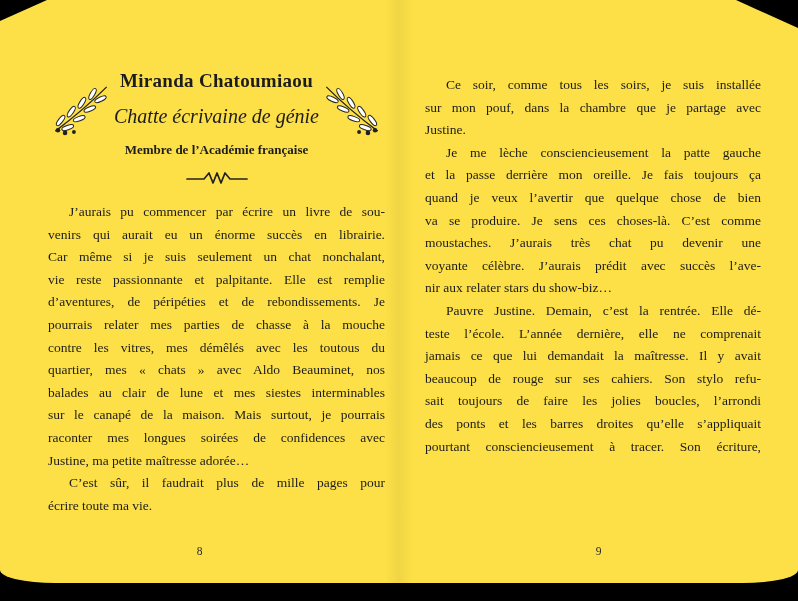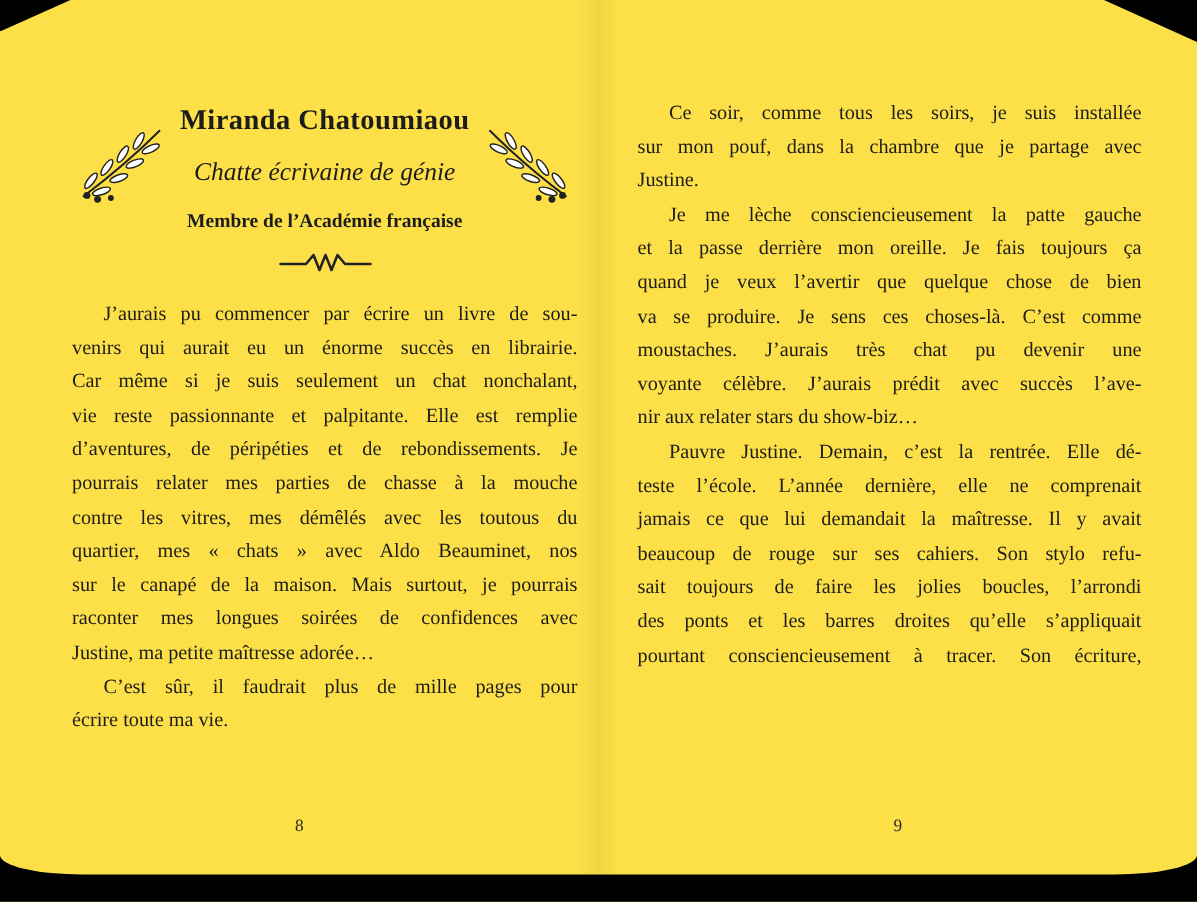--- a/index.html
+++ b/index.html
@@ -31,21 +31,21 @@
     background: linear-gradient(90deg, rgba(0,0,0,0) 0%, rgba(0,0,0,0.05) 50%, rgba(0,0,0,0) 100%);
     pointer-events: none;
   }
   .page {
     position: relative;
     width: 399px;
     height: 100%;
     box-sizing: border-box;
   }
   .page-left  { padding: 0 14px 0 48px; }
-  .page-right { padding: 4px 37px 0 26px; }
+  .page-right { padding: 14px 37px 0 26px; }
 
   .chapter-header {
     position: relative;
     margin-top: 70px;
     text-align: center;
   }
   .branch {
     position: absolute;
     top: 10px;
     width: 62px;
@@ -54,21 +54,21 @@
   .branch-left  { left: 2px; }
   .branch-right { right: 2px; transform: scaleX(-1); }
   .chapter-title {
     font-size: 19px;
     font-weight: 700;
     margin: 0;
     letter-spacing: 0.3px;
   }
   .chapter-subtitle {
     font-style: italic;
-    font-size: 17px;
+    font-size: 20px;
     margin: 13px 0 0 0;
   }
   .chapter-affiliation {
     font-weight: 700;
     font-size: 13px;
     margin: 14px 0 0 0;
   }
   .ornament { margin-top: 12px; line-height: 0; }
 
   .body-text {
@@ -162,20 +162,21 @@
       <div class="body-text">
           <div class="para">
             <div class="line">J’aurais pu commencer par écrire un livre de sou-</div>
             <div class="line">venirs qui aurait eu un énorme succès en librairie.</div>
             <div class="line">Car même si je suis seulement un chat nonchalant,</div>
             <div class="line">vie reste passionnante et palpitante. Elle est remplie</div>
             <div class="line">d’aventures, de péripéties et de rebondissements. Je</div>
             <div class="line">pourrais relater mes parties de chasse à la mouche</div>
             <div class="line">contre les vitres, mes démêlés avec les toutous du</div>
             <div class="line">quartier, mes « chats » avec Aldo Beauminet, nos</div>
+            <div class="line">balades au clair de lune et mes siestes interminables</div>
             <div class="line">sur le canapé de la maison. Mais surtout, je pourrais</div>
             <div class="line">raconter mes longues soirées de confidences avec</div>
             <div class="line last">Justine, ma petite maîtresse adorée…</div>
           </div>
           <div class="para">
             <div class="line">C’est sûr, il faudrait plus de mille pages pour</div>
             <div class="line last">écrire toute ma vie.</div>
           </div>
         </div>
 

